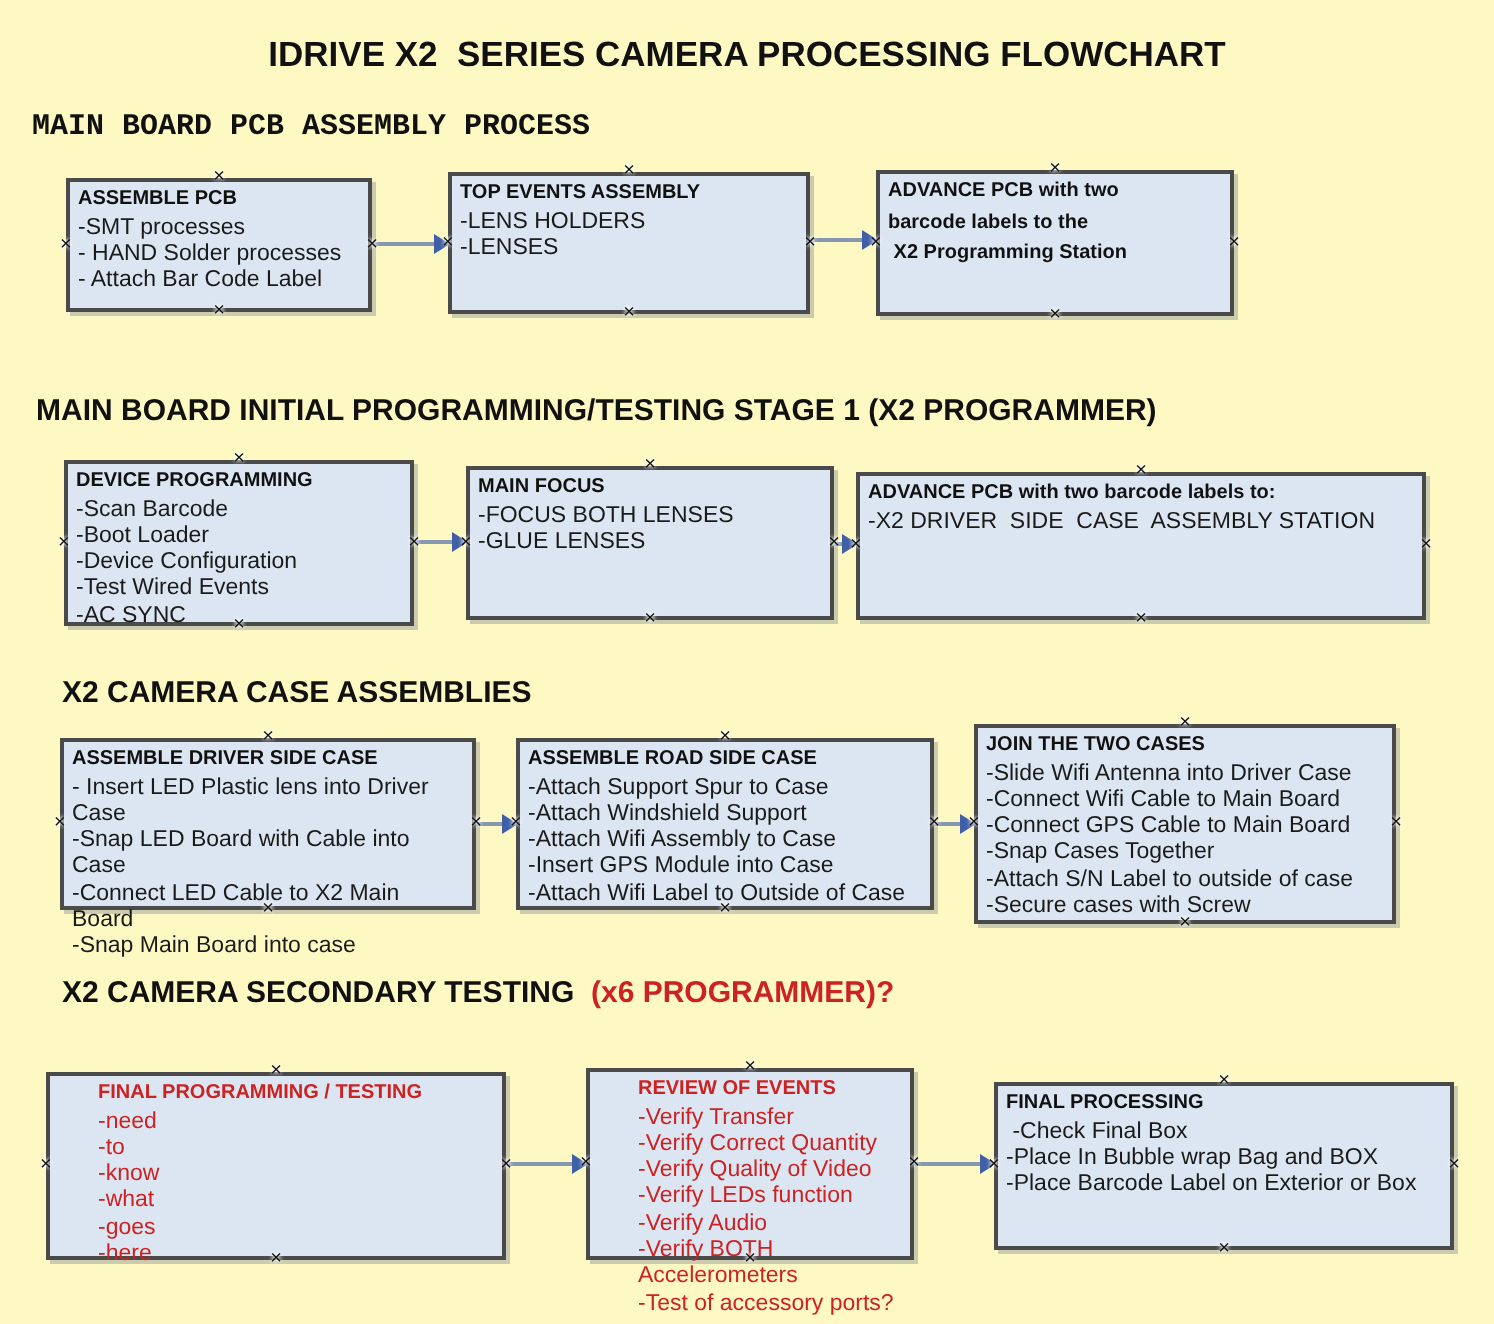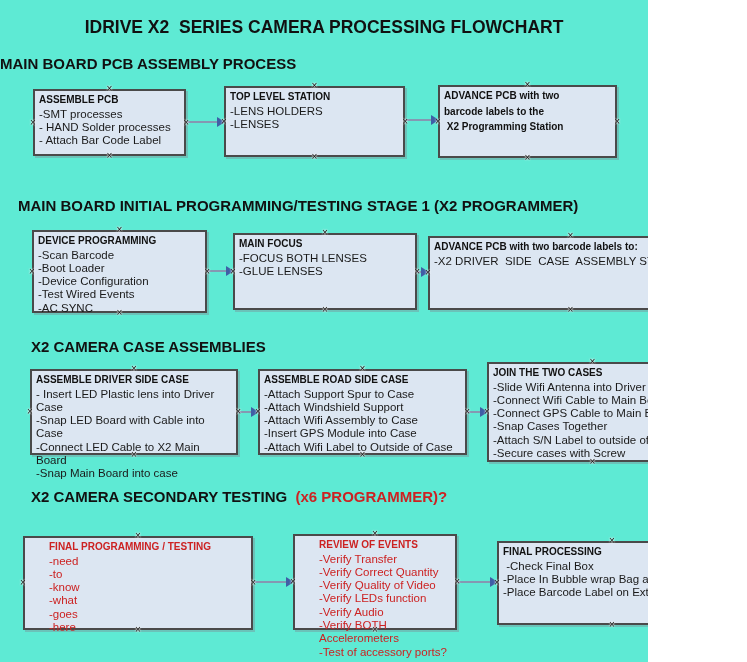--- a/index.html
+++ b/index.html
@@ -1,18 +1,18 @@
 <!DOCTYPE html>
 <html><head>
 <meta charset="utf-8">
 <style>
   html,body { margin:0; padding:0; background:#ffffff; }
   .canvas {
-    position:relative; width:648px; height:662px; overflow:hidden;
-    background:#5eead4; font-family:"Liberation Sans", sans-serif;
+    position:relative; width:747px; height:662px; overflow:hidden;
+    background:#fef9c3; font-family:"Liberation Sans", sans-serif;
     --box-fill:#dce6f2; --box-border:#4a4a4a; --arrow-line:#8598b2;
     --arrow-head:#3f5fa6; --red:#cc2222; --text:#1a1a1a;
   }
   .title {
     position:absolute; top:17px; left:0; width:100%; text-align:center;
     font-weight:bold; font-size:17.5px; color:#111; white-space:pre;
   }
   .sec-h {
     position:absolute; font-weight:bold; font-size:15px; color:#111; white-space:pre;
   }
@@ -51,42 +51,42 @@
     border-top:5px solid transparent; border-bottom:5px solid transparent;
   }
 </style>
 </head>
 <body>
 
 <div class="canvas" style="--box-fill: #dce6f2; --box-border: #4a4a4a; --arrow-line: #8598b2; --arrow-head: #3f5fa6; --red: #cc2222; --text: #1a1a1a;">
 
   <div class="title">IDRIVE X2  SERIES CAMERA PROCESSING FLOWCHART</div>
 
-  <div class="sec-h" style="left:0; top:55px;"><span>MAIN BOARD PCB ASSEMBLY PROCESS</span><span class="red-part"></span></div>
+  <div class="sec-h" style="left:16px; top:55px;font-family:Liberation Mono, monospace;"><span>MAIN BOARD PCB ASSEMBLY PROCESS</span><span class="red-part"></span></div>
   <div class="sec-h" style="left:18px; top:197px;text-align:right;"><span>MAIN BOARD INITIAL PROGRAMMING/TESTING STAGE 1 (X2 PROGRAMMER)</span><span class="red-part"></span></div>
   <div class="sec-h" style="left:31px; top:338px;text-align:center;"><span>X2 CAMERA CASE ASSEMBLIES</span><span class="red-part"></span></div>
   <div class="sec-h" style="left:31px; top:488px;"><span>X2 CAMERA SECONDARY TESTING </span><span class="red-part"> (x6 PROGRAMMER)?</span></div>
 
   <div class="box" style="left:33px; top:89px; width:153px; height:67px;">
     <span class="hx t">×</span>
     <span class="hx b">×</span>
     <span class="hx l">×</span>
     <span class="hx r">×</span>
     <div class="box-title">ASSEMBLE PCB</div>
     <div class="box-lines">-SMT processes
 - HAND Solder processes
 - Attach Bar Code Label</div>
   </div>
 
   <div class="box" style="left:224px; top:86px; width:181px; height:71px;">
     <span class="hx t">×</span>
     <span class="hx b">×</span>
     <span class="hx l">×</span>
     <span class="hx r">×</span>
-    <div class="box-title">TOP LEVEL STATION</div>
+    <div class="box-title">TOP EVENTS ASSEMBLY</div>
     <div class="box-lines">-LENS HOLDERS
 -LENSES</div>
   </div>
 
   <div class="box" style="left:438px; top:85px; width:179px; height:73px;">
     <span class="hx t">×</span>
     <span class="hx b">×</span>
     <span class="hx l">×</span>
     <span class="hx r">×</span>
     <div class="box-title">ADVANCE PCB with two

